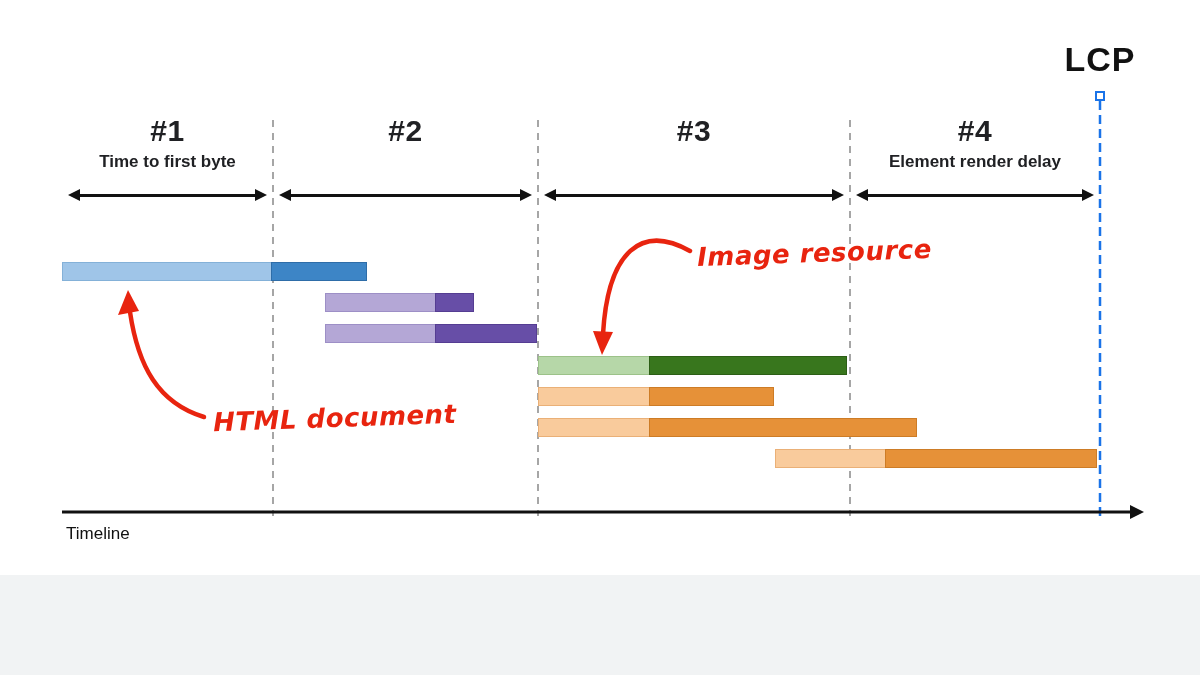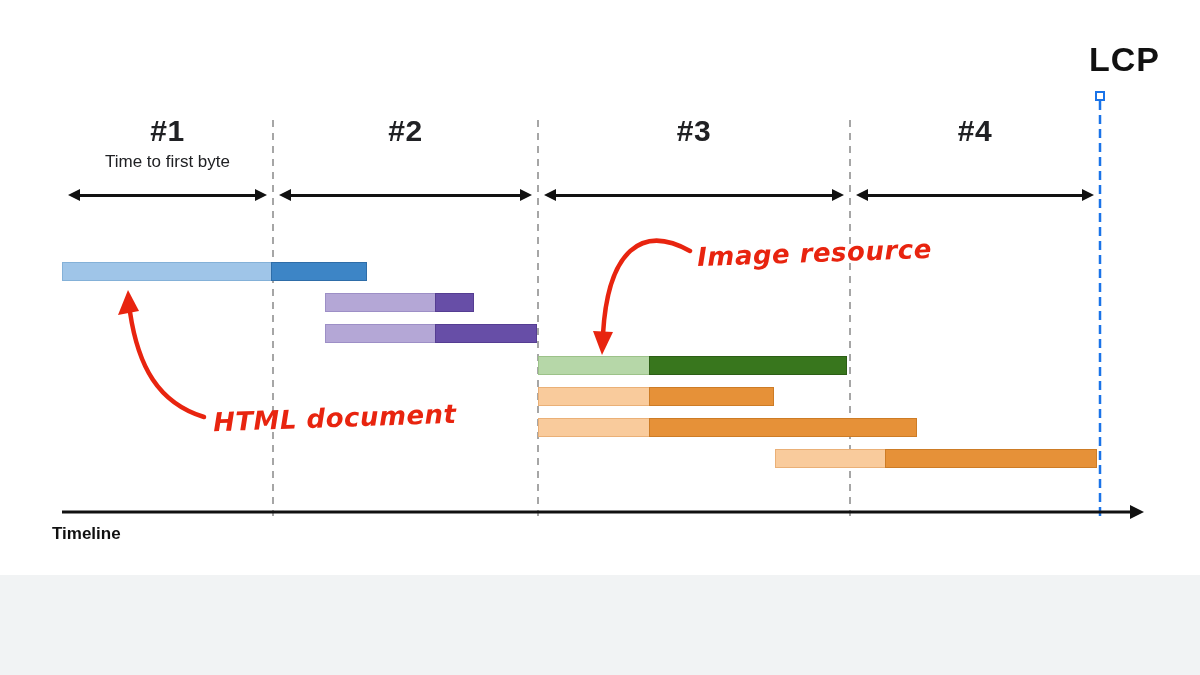--- a/index.html
+++ b/index.html
@@ -14,50 +14,50 @@
   #bars-layer{position:absolute;left:0;top:0;width:1200px;height:675px;z-index:2;}
   #annotations-svg{z-index:3;}
 
   
   .phase{position:absolute;top:112px;height:92px;text-align:center;z-index:4;}
   .phase-1{left:62px;width:211px;}
   .phase-2{left:273px;width:265px;}
   .phase-3{left:538px;width:312px;}
   .phase-4{left:850px;width:250px;}
   .phase-number{font-size:30px;font-weight:700;line-height:38px;letter-spacing:.5px;}
-  .phase-label{font-size:17px;line-height:22px;margin-top:1px;}
+  .phase-label{font-size:17px;line-height:22px;margin-top:1px;font-weight:bold;}
   .phase-arrow{position:absolute;left:6px;right:6px;top:77px;height:12px;}
   .phase-arrow .shaft{position:absolute;left:8px;right:8px;top:5px;height:2.6px;background:#111;}
   .phase-arrow::before,.phase-arrow::after{
     content:"";position:absolute;top:0;width:0;height:0;
     border-top:6px solid transparent;border-bottom:6px solid transparent;
   }
   .phase-arrow::before{left:0;border-right:12px solid #111;}
   .phase-arrow::after{right:0;border-left:12px solid #111;}
 
   
-  .lcp-title{position:absolute;left:1040px;top:40px;width:120px;text-align:right;
+  .lcp-title{position:absolute;left:1040px;top:40px;width:120px;text-align:center;
     font-size:34px;font-weight:700;letter-spacing:1px;color:#111;z-index:4;}
   .lcp-marker{position:absolute;left:1095px;top:91px;width:10px;height:10px;
     border:2.5px solid #1a73e8;background:#fff;z-index:4;}
 
   
   .bar{position:absolute;height:19px;display:flex;}
   .bar .seg{height:100%;border:1px solid transparent;}
   .bar .seg.dark{margin-left:-1px;}
 
   
   .scribble{position:absolute;z-index:4;font-family:"DejaVu Sans",sans-serif;
     font-style:italic;font-weight:bold;font-size:26px;white-space:nowrap;
     transform:rotate(-2deg);letter-spacing:.5px;}
   #anno-html{left:213px;top:403px;}
   #anno-image{left:697px;top:238px;}
 
   
-  .timeline-label{position:absolute;left:52px;top:524px;font-size:17px;font-weight:700;color:#111;z-index:4;}
+  .timeline-label{position:absolute;left:66px;top:524px;font-size:17px;font-weight:400;color:#111;z-index:4;}
 
   
   .legend-strip{position:absolute;left:0;top:575px;width:1200px;height:100px;z-index:4;}
 </style>
 </head>
 <body>
 
 <div class="stage">
 
   <svg class="layer" id="lines-svg">
@@ -125,20 +125,21 @@
       </div>
   </div>
   <div class="phase phase-3">
     <div class="phase-number">#3</div>
     <div class="phase-arrow">
         <div class="shaft"></div>
       </div>
   </div>
   <div class="phase phase-4">
     <div class="phase-number">#4</div>
+    <div class="phase-label">Element render delay</div>
     <div class="phase-arrow">
         <div class="shaft"></div>
       </div>
   </div>
 
   <div class="lcp-title">LCP</div>
   <div class="lcp-marker" style="border-color: rgb(26, 115, 232);"></div>
 
   <div class="scribble" id="anno-html" style="color: rgb(232, 36, 15);">HTML document</div>
   <div class="scribble" id="anno-image" style="color: rgb(232, 36, 15);">Image resource</div>

